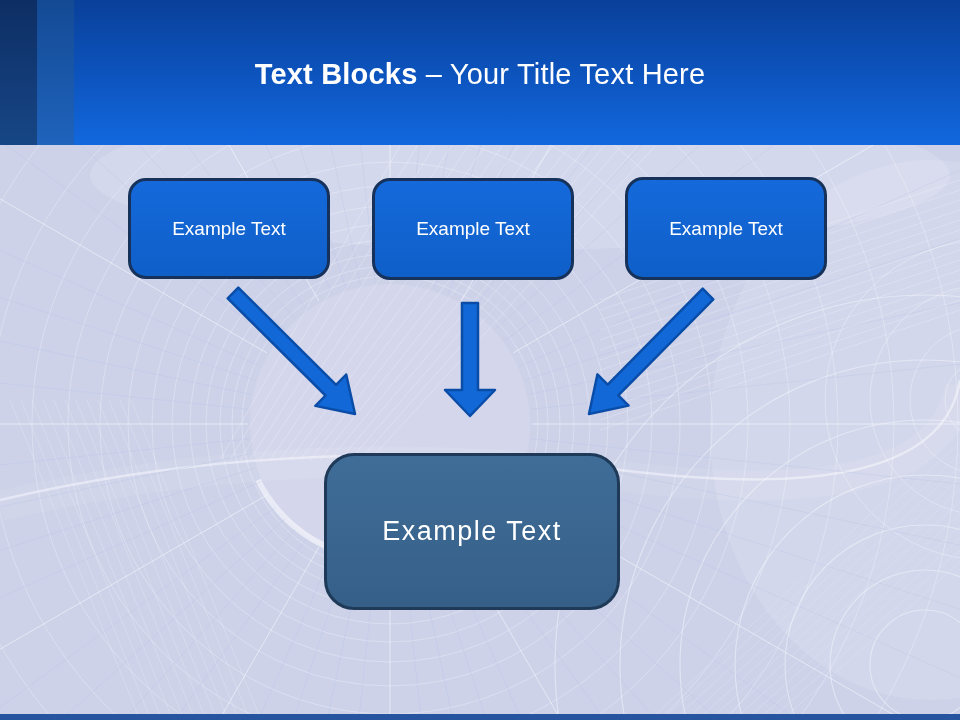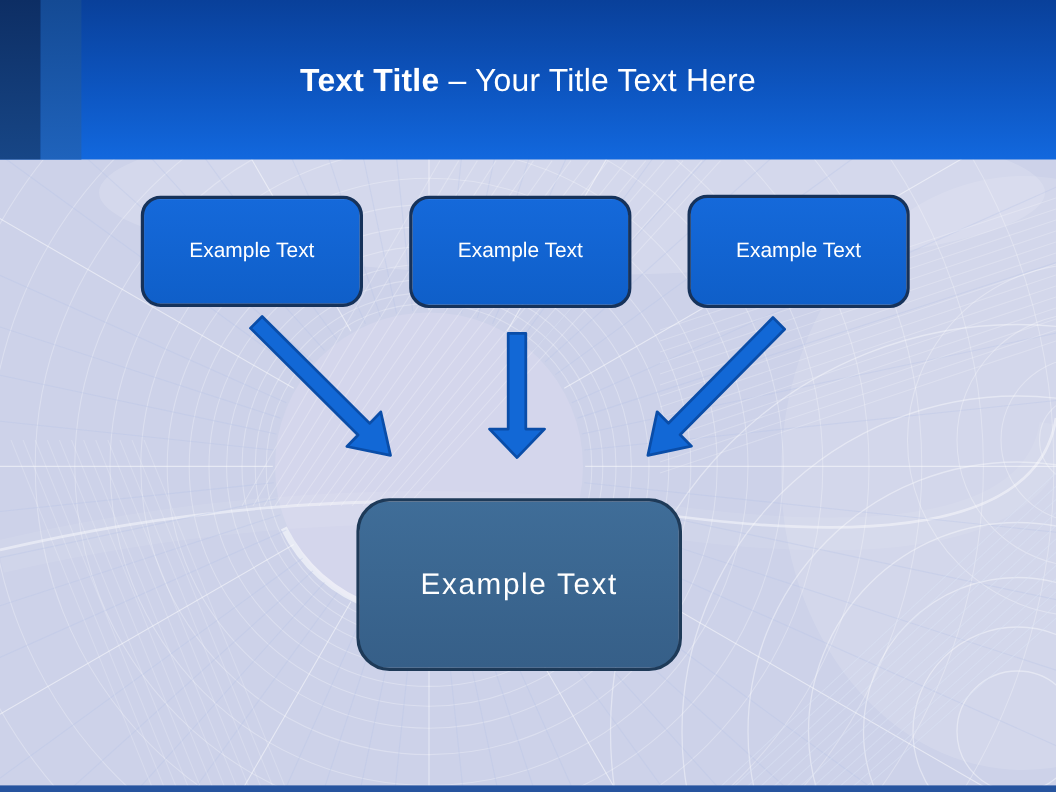--- a/index.html
+++ b/index.html
@@ -193,21 +193,21 @@
       <line x1="65" y1="400" x2="195" y2="720" stroke="#ffffff" stroke-opacity="0.2" stroke-width="1"></line>
       <line x1="76" y1="400" x2="206" y2="720" stroke="#ffffff" stroke-opacity="0.2" stroke-width="1"></line>
       <line x1="87" y1="400" x2="217" y2="720" stroke="#ffffff" stroke-opacity="0.2" stroke-width="1"></line>
       <line x1="98" y1="400" x2="228" y2="720" stroke="#ffffff" stroke-opacity="0.2" stroke-width="1"></line>
       <line x1="109" y1="400" x2="239" y2="720" stroke="#ffffff" stroke-opacity="0.2" stroke-width="1"></line>
       <line x1="120" y1="400" x2="250" y2="720" stroke="#ffffff" stroke-opacity="0.2" stroke-width="1"></line>
       <line x1="131" y1="400" x2="261" y2="720" stroke="#ffffff" stroke-opacity="0.2" stroke-width="1"></line>
     </svg>
 
   <div class="header">
-    <div class="title"><span class="bold">Text Title</span><span> – Your Title Text Here</span></div>
+    <div class="title"><span class="bold">Text Blocks</span><span> – Your Title Text Here</span></div>
   </div>
   <div class="stripe1"></div>
   <div class="stripe2"></div>
 
   <svg class="arrows" width="960" height="720" viewBox="0 0 960 720">
     <polygon points="227.7,298.3 325.5,395.5 315.4,405.9 355,414 346.2,374.5 336.1,384.9 238.3,287.7" fill="#1268d6" stroke="#0a4da8" stroke-width="2.5" stroke-linejoin="round"></polygon>
     <polygon points="462,303 462,390 445,390 470,416 495,390 478,390 478,303" fill="#1268d6" stroke="#0a4da8" stroke-width="2.5" stroke-linejoin="round"></polygon>
     <polygon points="702.7,288.7 607.7,384.7 597.4,374.4 589,414 628.6,405.6 618.3,395.3 713.3,299.3" fill="#1268d6" stroke="#0a4da8" stroke-width="2.5" stroke-linejoin="round"></polygon>
   </svg>
 

